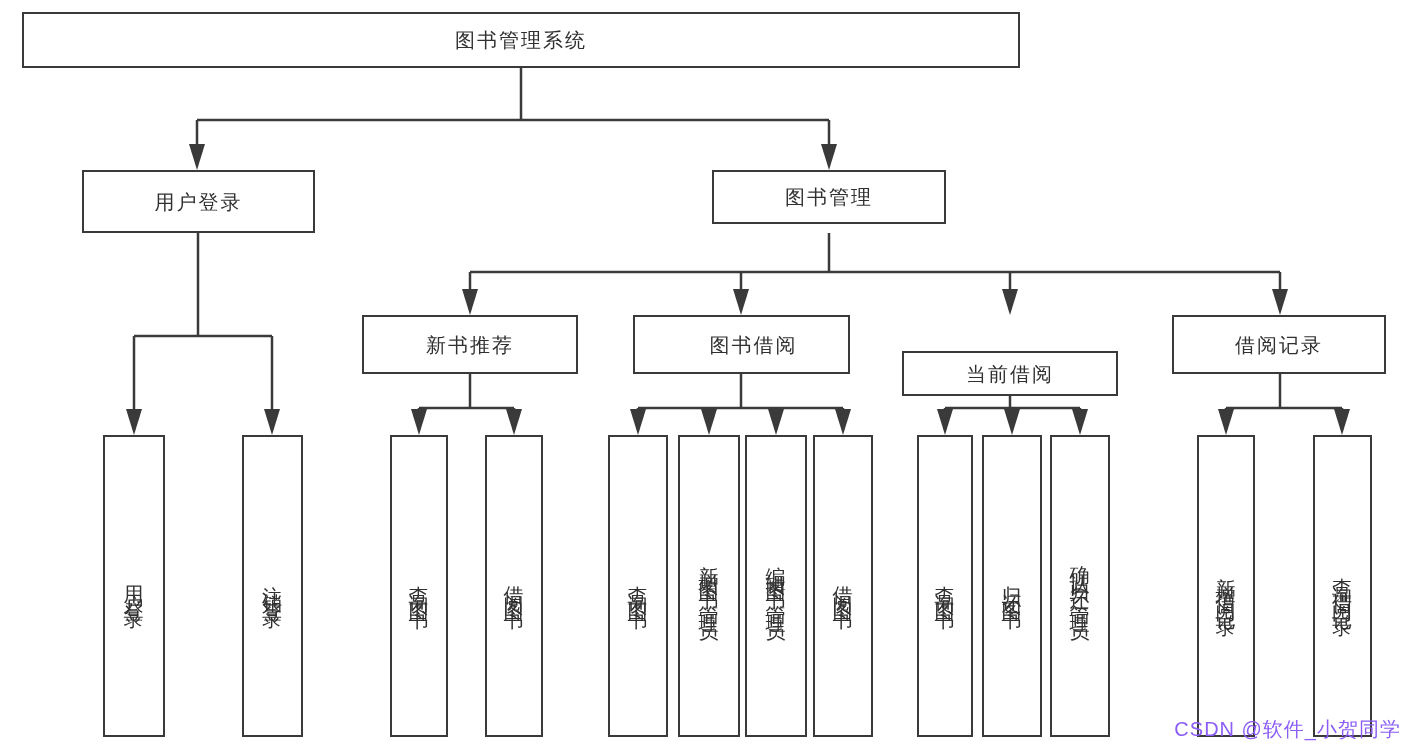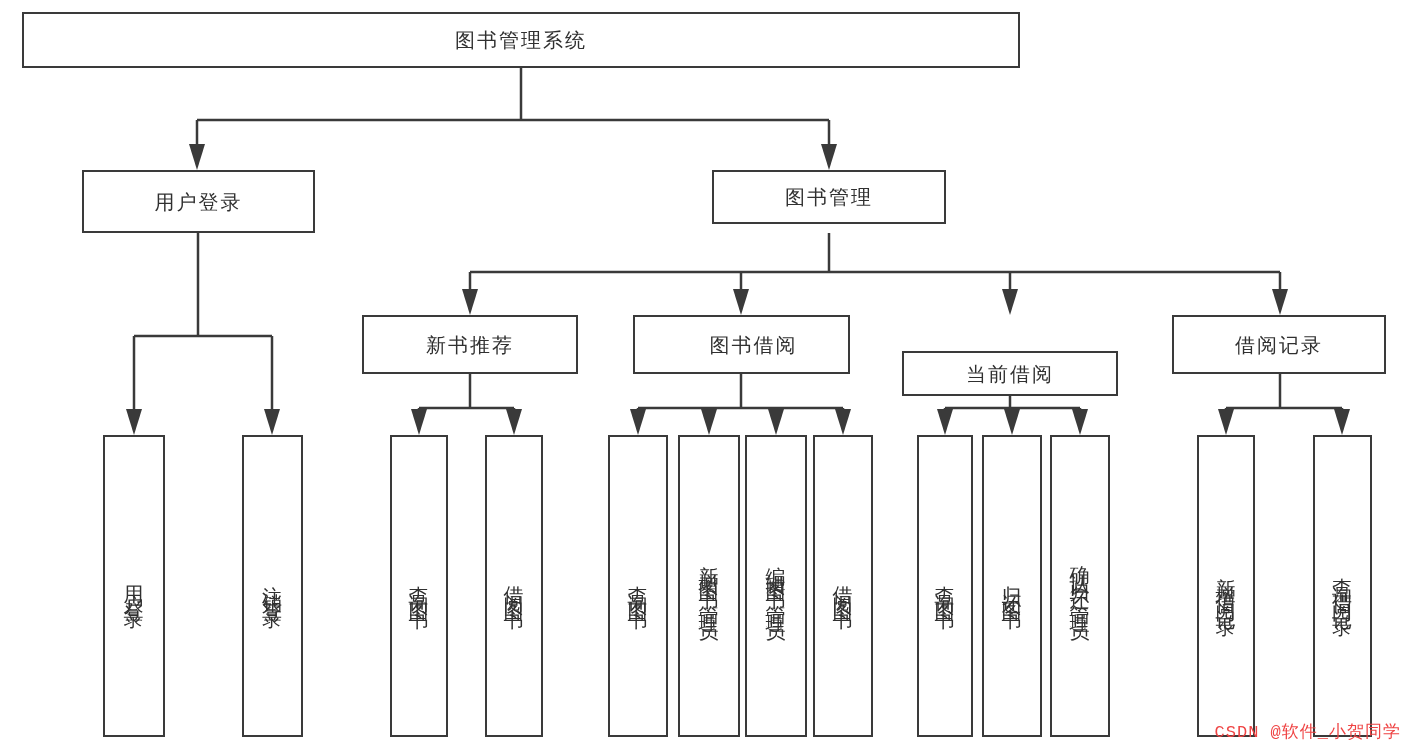--- a/index.html
+++ b/index.html
@@ -38,25 +38,24 @@
     text-orientation: mixed;
     letter-spacing: 8px;
     font-size: 20px;
     max-height: 292px;
     display: inline-block;
   }
   .watermark {
     position: absolute;
     right: 4px;
     bottom: 4px;
-    font-size: 17px;
-    color: #ef4444;
+    font-size: 20px;
+    color: #8b5cf6;
     letter-spacing: 1px;
     white-space: nowrap;
-    font-family: Liberation Mono, monospace;
   }
 </style>
 </head>
 <body>
 
 <div class="canvas">
 
   <svg class="connectors" viewBox="0 0 1405 747" xmlns="http://www.w3.org/2000/svg">
     <g stroke="#3a3a3a" stroke-width="2.5" fill="none">
 

